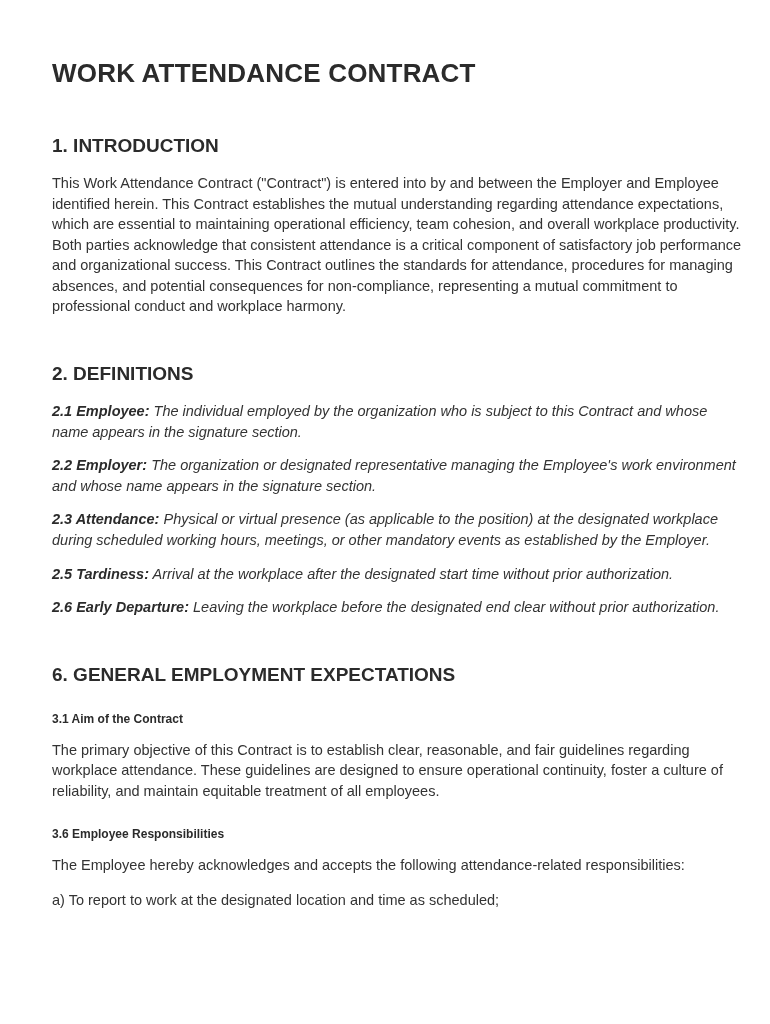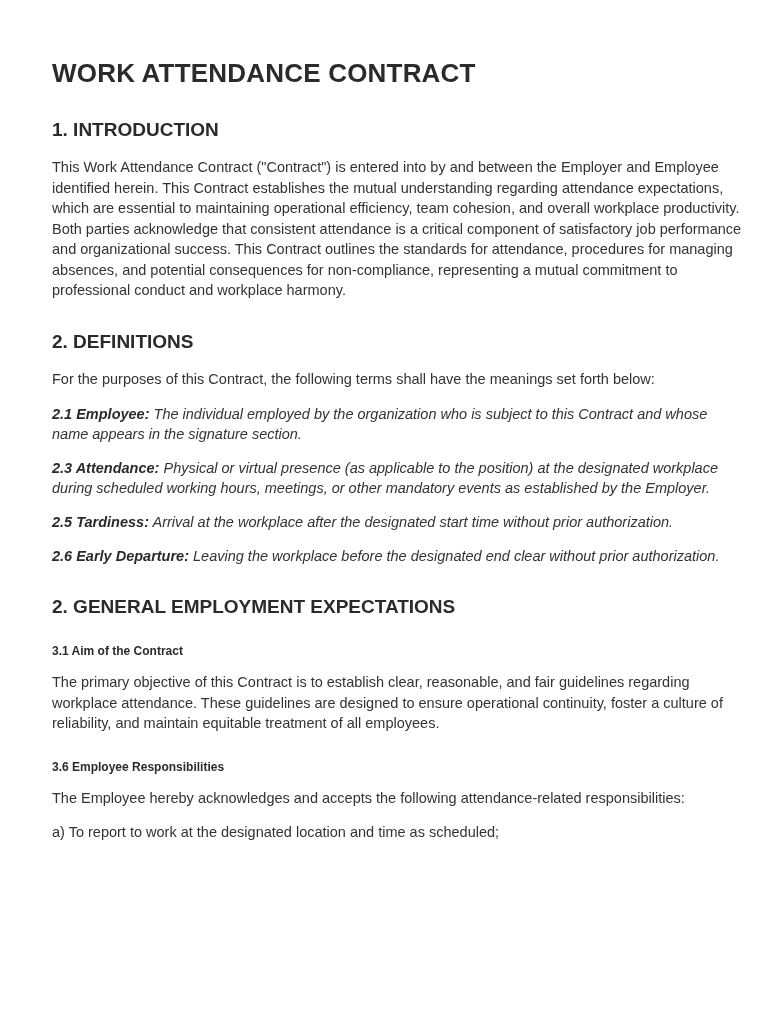--- a/index.html
+++ b/index.html
@@ -23,21 +23,21 @@
     font-size: 26px;
     font-weight: bold;
     color: #2b2b2b;
     margin: 0 0 30px 0;
     letter-spacing: 0.2px;
   }
   .section-heading {
     font-size: 19px;
     font-weight: bold;
     color: #2b2b2b;
-    margin: 30px 0 16px 0;
+    margin: 46px 0 16px 0;
   }
   .sub-heading {
     font-size: 12px;
     font-weight: bold;
     color: #2b2b2b;
     margin: 26px 0 14px 0;
   }
   .body-text {
     font-size: 14.5px;
     line-height: 1.42;
@@ -56,33 +56,33 @@
 <body>
 
 <div class="page">
 
   <h1 class="doc-title">WORK ATTENDANCE CONTRACT</h1>
 
   <h2 class="section-heading">1. INTRODUCTION</h2>
   <p class="body-text">This Work Attendance Contract ("Contract") is entered into by and between the Employer and Employee identified herein. This Contract establishes the mutual understanding regarding attendance expectations, which are essential to maintaining operational efficiency, team cohesion, and overall workplace productivity. Both parties acknowledge that consistent attendance is a critical component of satisfactory job performance and organizational success. This Contract outlines the standards for attendance, procedures for managing absences, and potential consequences for non-compliance, representing a mutual commitment to professional conduct and workplace harmony.</p>
 
   <h2 class="section-heading">2. DEFINITIONS</h2>
-  <p class="body-text">For the purposes of this Contract, the following terms shall have the meanings set forth below:</p>
 
   <p class="body-text def-item"><strong>2.1 Employee:</strong> <span>The individual employed by the organization who is subject to this Contract and whose name appears in the signature section.</span></p>
 
+  <p class="body-text def-item"><strong>2.2 Employer:</strong> <span>The organization or designated representative managing the Employee's work environment and whose name appears in the signature section.</span></p>
 
   <p class="body-text def-item"><strong>2.3 Attendance:</strong> <span>Physical or virtual presence (as applicable to the position) at the designated workplace during scheduled working hours, meetings, or other mandatory events as established by the Employer.</span></p>
 
 
   <p class="body-text def-item"><strong>2.5 Tardiness:</strong> <span>Arrival at the workplace after the designated start time without prior authorization.</span></p>
 
   <p class="body-text def-item"><strong>2.6 Early Departure:</strong> <span>Leaving the workplace before the designated end clear without prior authorization.</span></p>
 
-  <h2 class="section-heading">2. GENERAL EMPLOYMENT EXPECTATIONS</h2>
+  <h2 class="section-heading">6. GENERAL EMPLOYMENT EXPECTATIONS</h2>
 
   <h3 class="sub-heading">3.1 Aim of the Contract</h3>
   <p class="body-text">The primary objective of this Contract is to establish clear, reasonable, and fair guidelines regarding workplace attendance. These guidelines are designed to ensure operational continuity, foster a culture of reliability, and maintain equitable treatment of all employees.</p>
 
   <h3 class="sub-heading">3.6 Employee Responsibilities</h3>
   <p class="body-text">The Employee hereby acknowledges and accepts the following attendance-related responsibilities:</p>
   <p class="body-text">a) To report to work at the designated location and time as scheduled;</p>
 
 </div>
 

